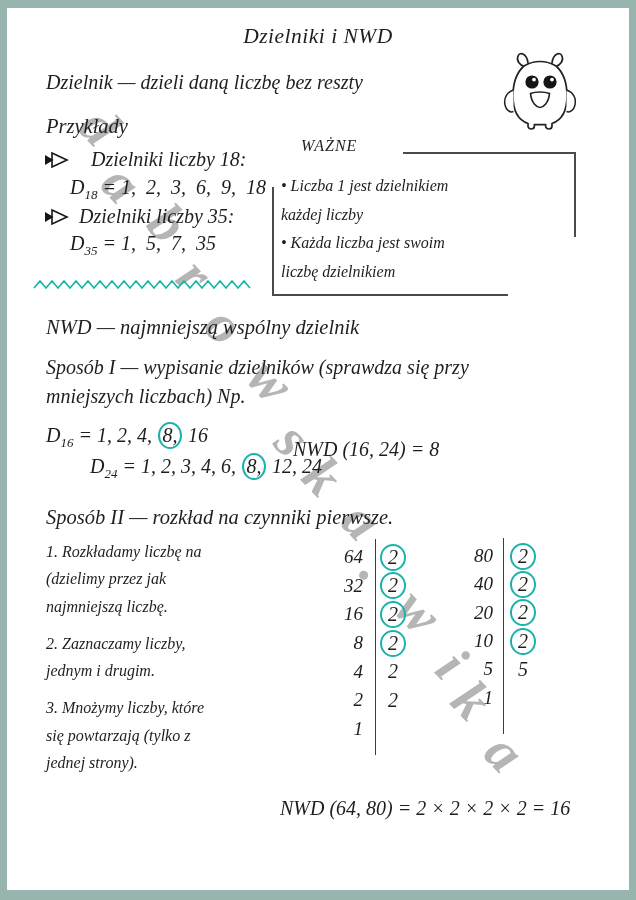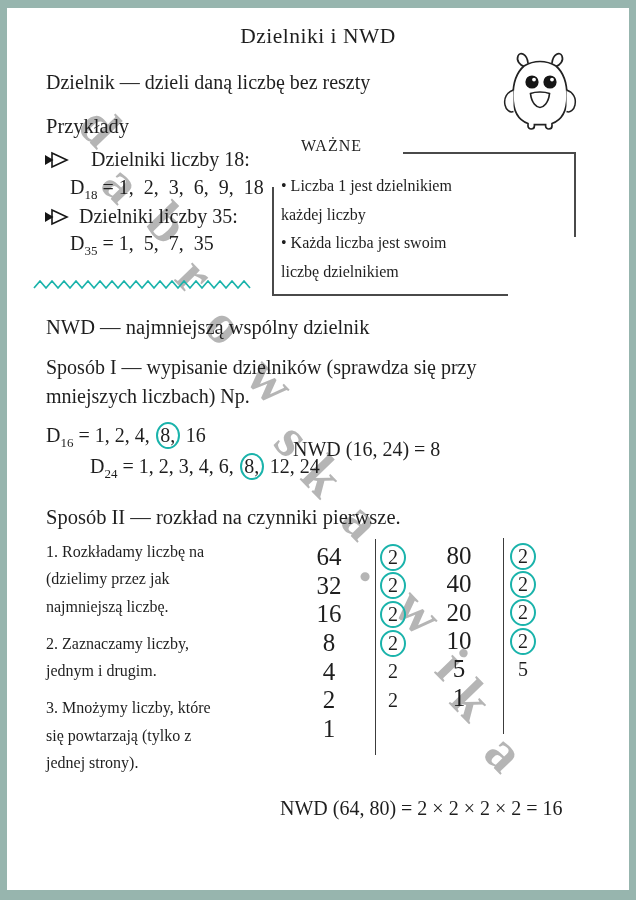--- a/index.html
+++ b/index.html
@@ -3,21 +3,21 @@
 <meta charset="utf-8">
 <style>
   html,body{margin:0;padding:0;}
   body{
     width:636px;height:900px;position:relative;overflow:hidden;
     background:#97b5ae;
     font-family:"Liberation Serif","DejaVu Serif",serif;
     color:#1e1e1e;
   }
   .page{position:absolute;left:7px;top:8px;width:622px;height:882px;background:#ffffff;z-index:0;}
-  .layer{position:absolute;left:0;top:0;width:636px;height:900px;}
+  .layer{position:absolute;left:0;top:0;width:636px;height:900px;font-style:italic;}
   #watermark{z-index:1;pointer-events:none;}
   #content{z-index:2;}
   .wm-letter{
     position:absolute;font-family:"Liberation Serif","DejaVu Serif",serif;
     font-weight:700;font-size:56px;color:#a9a9a9;opacity:.85;
     transform:translate(-50%,-50%) rotate(46deg);line-height:1;
   }
   .abs{position:absolute;}
   .t19{font-size:16px;line-height:1.25;}
   .t20{font-size:20px;line-height:1.25;}
@@ -62,21 +62,21 @@
   
   .factor-table{position:absolute;}
   .t64{left:295px;top:543px;width:140px;}
   .t80{left:425px;top:542px;width:140px;}
   .ft-line{position:absolute;top:-4px;width:1.3px;background:#3c3c3c;}
   .t64 .ft-line{left:80px;height:216px;}
   .t80 .ft-line{left:78px;height:196px;}
   .ft-row{display:flex;align-items:center;}
   .t64 .ft-row{height:28.6px;}
   .t80 .ft-row{height:28.3px;}
-  .ft-n{width:68px;text-align:center;font-size:25px;}
+  .ft-n{width:68px;text-align:right;font-size:19px;}
   .ft-d{margin-left:16px;width:28px;display:flex;justify-content:center;}
   .ft-c{
     display:inline-flex;align-items:center;justify-content:center;
     width:26px;height:27px;font-size:20px;box-sizing:border-box;
   }
   .ft-c.circled{border:2px solid #1ab3ab;border-radius:50%;}
   .result2{left:280px;top:796px;}
   svg{display:block;}
 </style>
 </head>

